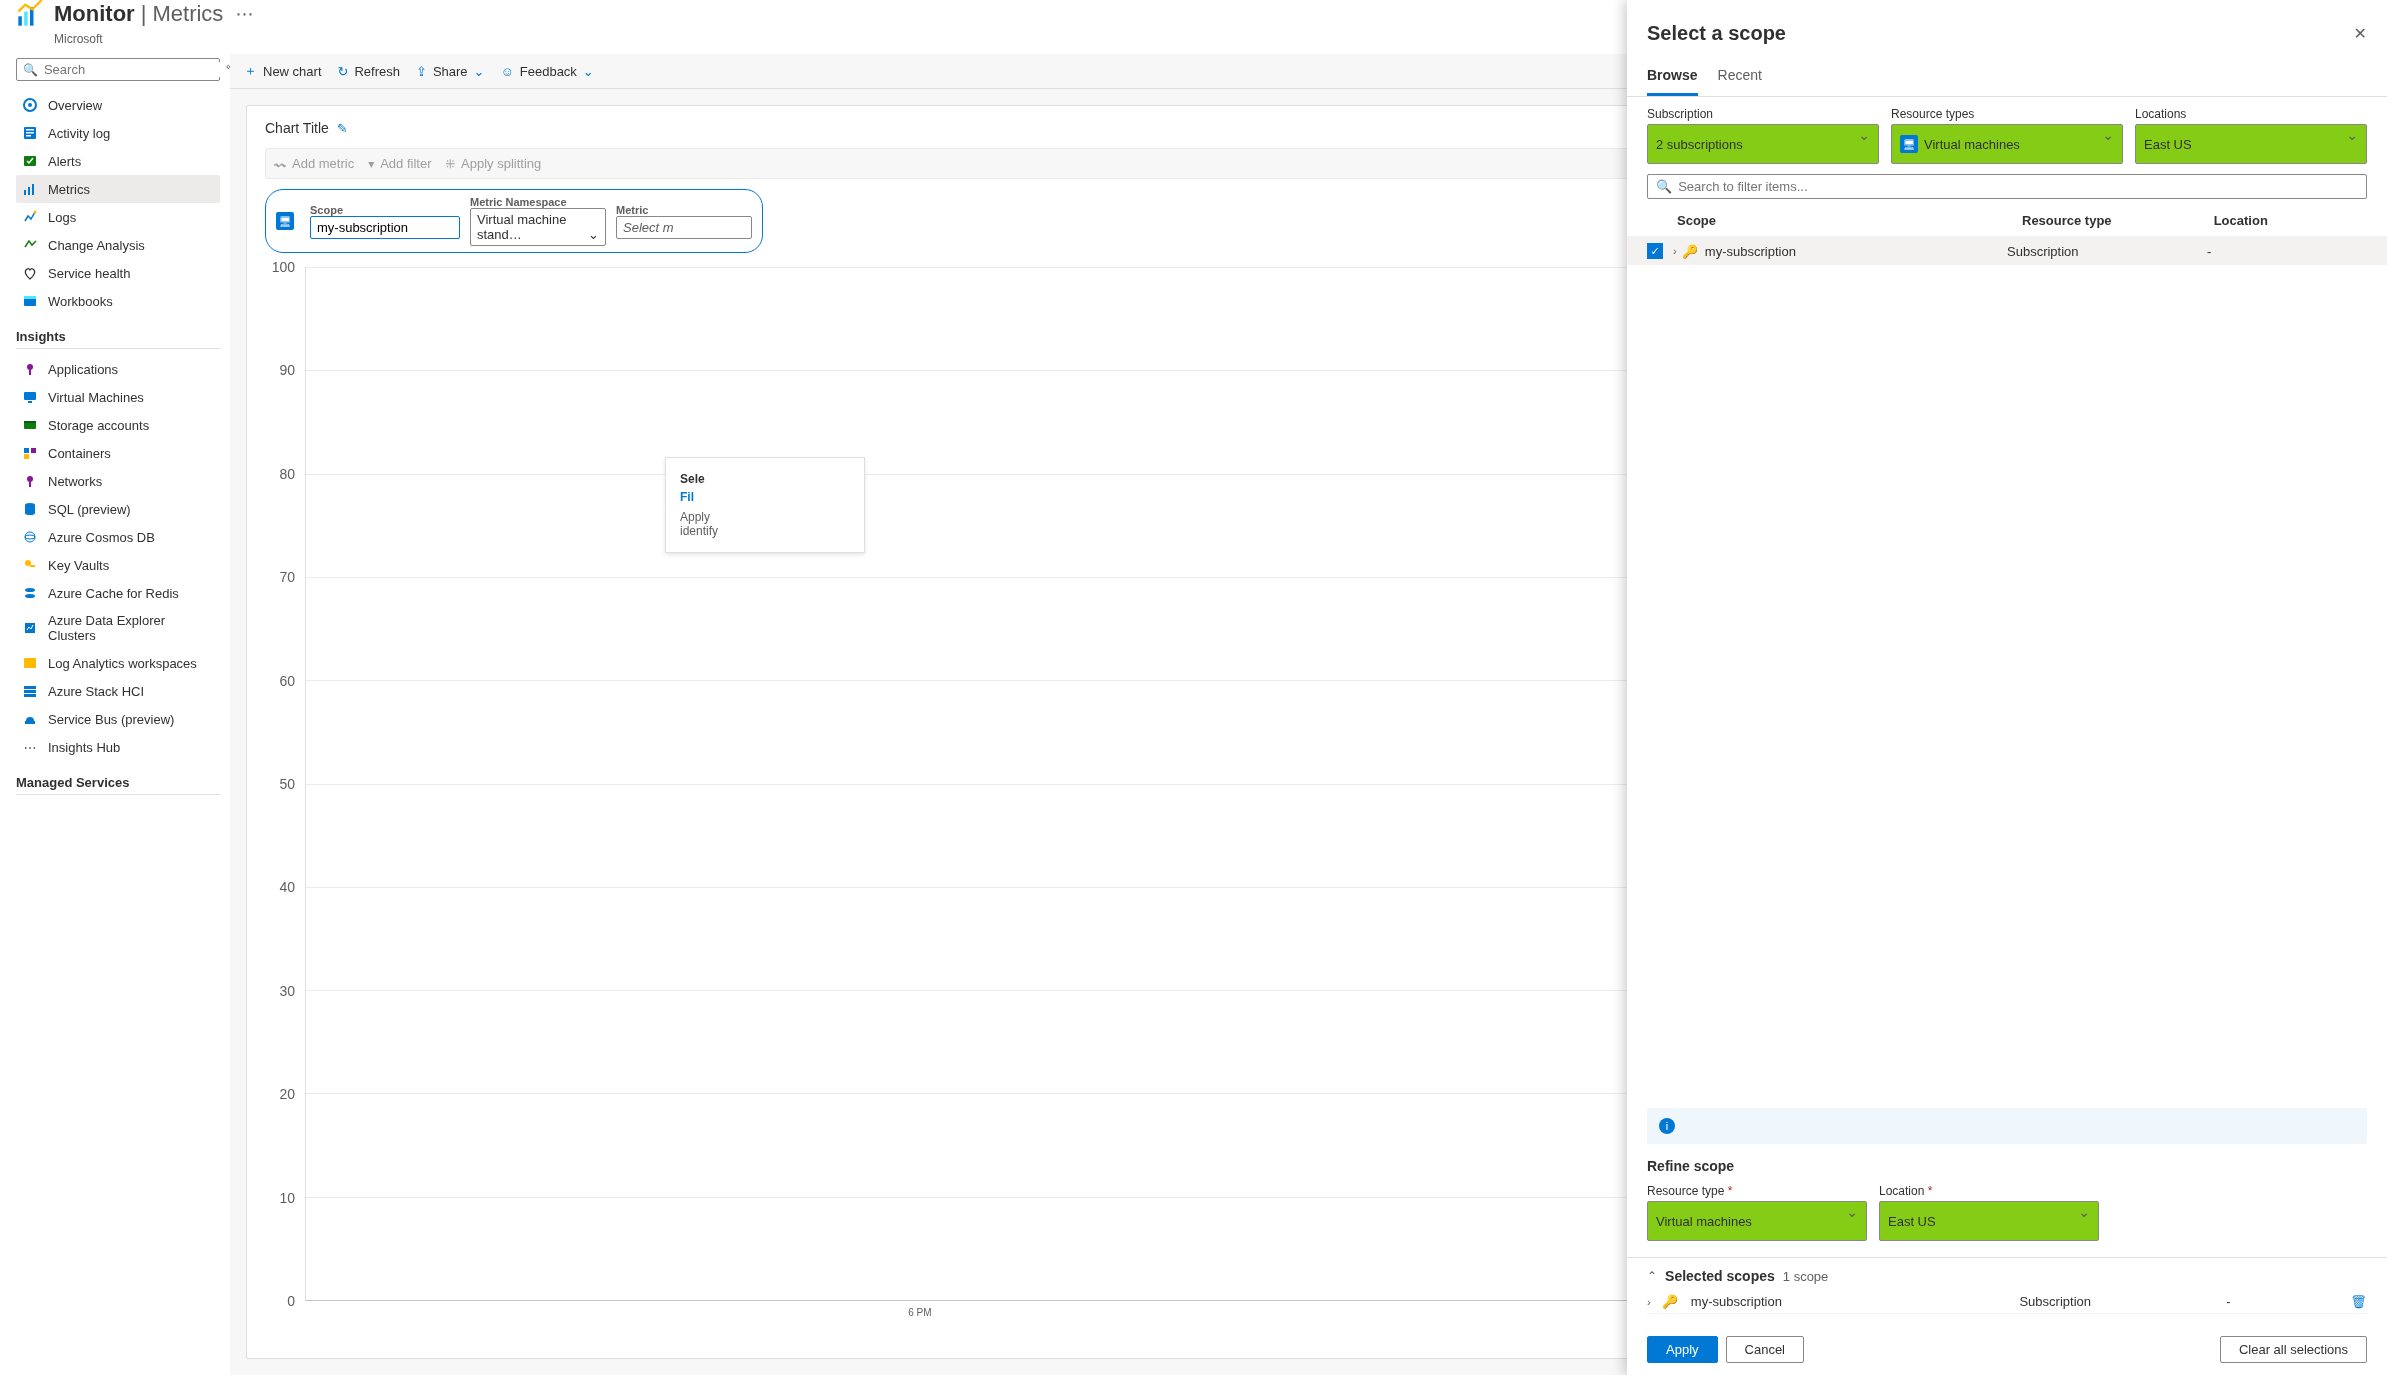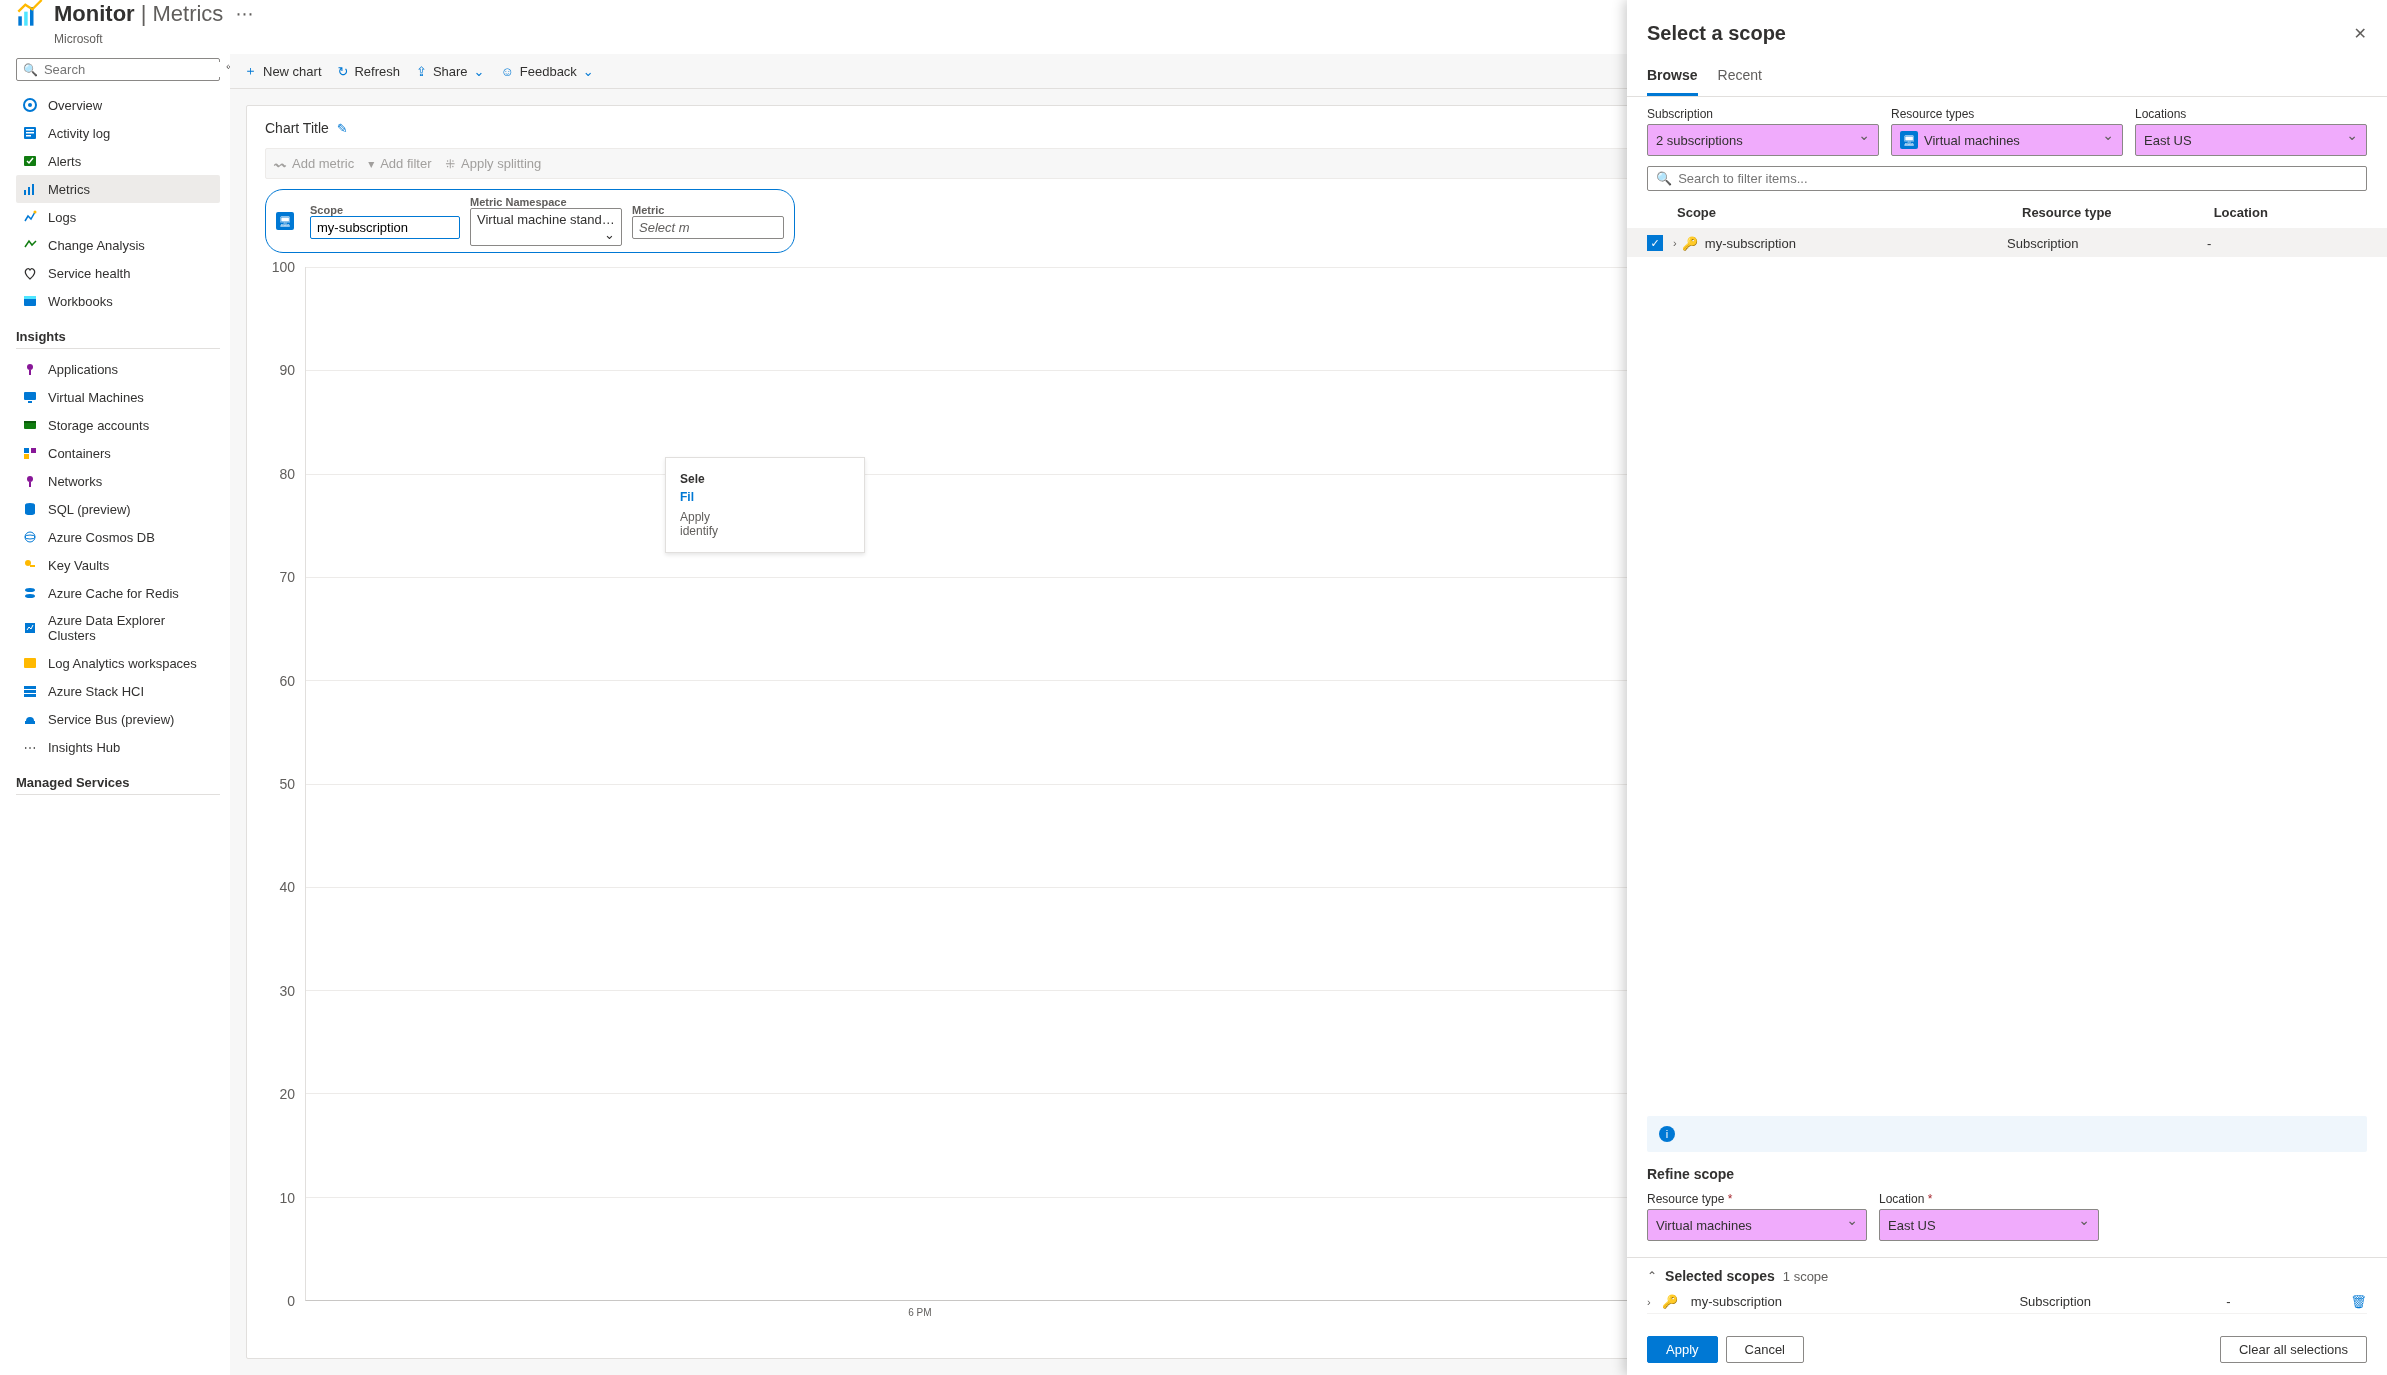--- a/index.html
+++ b/index.html
@@ -33,21 +33,21 @@
 .chart-title-row { display: flex; align-items: center; gap: 8px; margin-bottom: 12px; }
 .chart-title { font-size: 14px; color: #323130; }
 .pencil { color: #0078d4; }
 .pill-row { background:#f7f7f7; padding:6px 8px; border:1px solid #edebe9; border-radius:2px; display:flex; gap:14px; margin-bottom:10px;}
 .pill-btn { display:flex; align-items:center; gap:6px; color:#a19f9d; font-size:13px; cursor:not-allowed;}
 .pill-btn .picon { font-size:12px;}
 .scope-bar { display:flex; gap:10px; border:1px solid #0078d4; border-radius:18px; padding:6px 10px; align-items:center; background:#fff; width:fit-content;}
 .scope-seg { display:flex; flex-direction:column;}
 .scope-label { font-size:11px; color:#605e5c; font-weight:600;}
 .scope-input { border:1px solid #0078d4; outline:none; padding:3px 6px; font-size:13px; width:150px; border-radius:2px;}
-.scope-select { border:1px solid #8a8886; padding:3px 6px; font-size:13px; width:152px; border-radius:2px; background:#fff; color:#323130;}
+.scope-select { border:1px solid #8a8886; padding:3px 6px; font-size:13px; width:136px; border-radius:2px; background:#fff; color:#323130;}
 .scope-select.placeholder { font-style:italic; color:#605e5c;}
 .vm-icon { width:18px; height:18px; display:inline-flex; align-items:center; justify-content:center; background:#0078d4; color:#fff; font-size:10px; border-radius:2px; margin-right:6px;}
 .chart-area { margin-top:14px; position:relative; height:calc(100% - 170px);}
 .y-axis { position:absolute; left:0; top:0; bottom:20px; width:36px;}
 .grid { position:absolute; left:40px; right:0; top:0; bottom:20px; border-left:1px solid #e1dfdd; border-bottom:1px solid #c8c6c4;}
 .gridline { position:absolute; left:0; right:0; border-top:1px solid #edebe9;}
 .y-tick { position:absolute; right:6px; font-size:14px; color:#605e5c; transform:translateY(-50%);}
 .x-tick { position:absolute; bottom:-18px; font-size:10px; color:#605e5c; transform:translateX(-50%);}
 .hint-card { position:absolute; left:400px; top:190px; background:#fff; border:1px solid #e1dfdd; padding:14px; width:200px; font-size:12px; box-shadow:0 2px 4px rgba(0,0,0,0.1);}
 .hint-title { font-weight:600; color:#323130; margin-bottom:4px;}
@@ -55,21 +55,21 @@
 .overlay { position: fixed; top: 0; right: 0; bottom: 0; width: 760px; background: #fff; box-shadow: -3px 0 12px rgba(0,0,0,0.2); display: flex; flex-direction: column; z-index: 100; }
 .overlay-header { display: flex; justify-content: space-between; align-items: center; padding: 14px 20px 6px 20px; margin-top: 8px; }
 .overlay-title { font-size: 20px; font-weight: 600; }
 .close-x { font-size: 16px; color: #605e5c; cursor: pointer; }
 .tabs { display: flex; gap: 20px; padding: 10px 20px 0 20px; border-bottom: 1px solid #e1dfdd; }
 .tab { padding: 6px 0 10px 0; font-size: 14px; color: #605e5c; cursor: pointer; }
 .tab.active { color: #323130; border-bottom: 3px solid #0078d4; font-weight:600;}
 .filters-row { display: flex; gap: 12px; padding: 10px 20px; }
 .field-group { display: flex; flex-direction: column; flex: 1; }
 .field-label { font-size: 12px; color: #323130; margin-bottom: 3px; }
-.field-select { border: 1px solid #8a8886; padding: 4px 26px 4px 8px; font-size: 13px; border-radius: 2px; background: #f0abfc; position:relative; display:flex; align-items:center; height:32px;}
+.field-select { border: 1px solid #8a8886; padding: 4px 26px 4px 8px; font-size: 13px; border-radius: 2px; background: #84cc16; position:relative; display:flex; align-items:center; height:40px;}
 .field-select::after { content:"⌄"; position:absolute; right:8px; color:#605e5c; font-size:14px; top:2px;}
 .search-filter { margin: 0 20px 6px 20px; border: 1px solid #8a8886; border-radius: 2px; display: flex; align-items: center; padding: 4px 8px; }
 .search-filter input { border: none; outline: none; flex: 1; font-size: 13px; }
 .scope-table-head { display: flex; padding: 8px 20px; font-size: 13px; font-weight: 600; border-bottom: 1px solid #f3f2f1;}
 .col-scope { flex: 1.8; padding-left:30px;}
 .col-rt { flex: 1; }
 .col-loc { flex: 0.8; }
 .scope-row { display: flex; align-items: center; padding: 6px 20px; background: #f3f2f1; font-size: 13px;}
 .checkbox { width: 16px; height: 16px; border: 1px solid #0078d4; background: #0078d4; display: inline-flex; align-items: center; justify-content: center; margin-right: 10px; color:#fff; font-size:11px;}
 .expand-ar { color:#605e5c; margin-right:6px; font-size:11px;}

